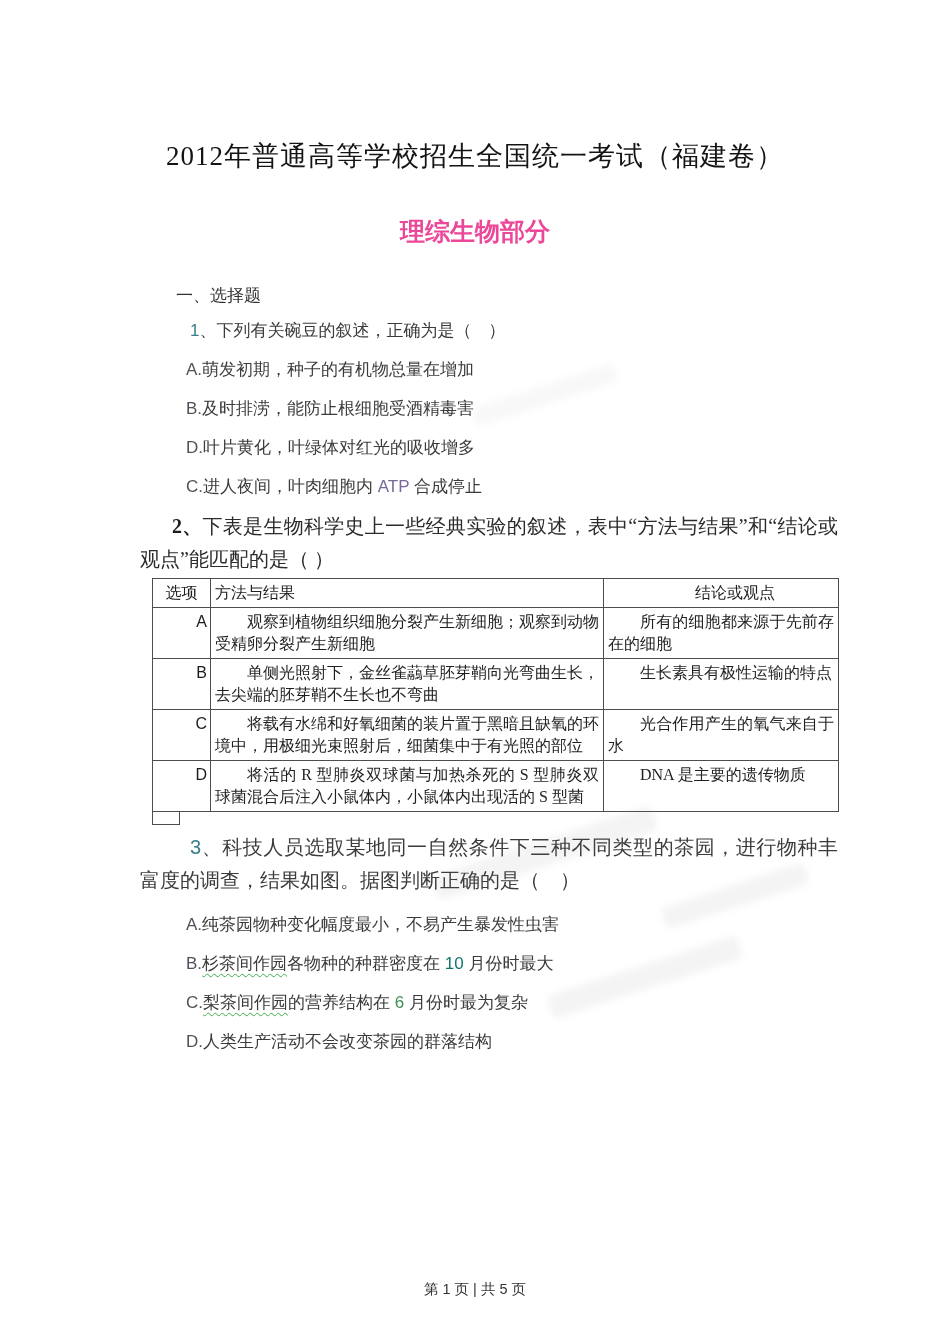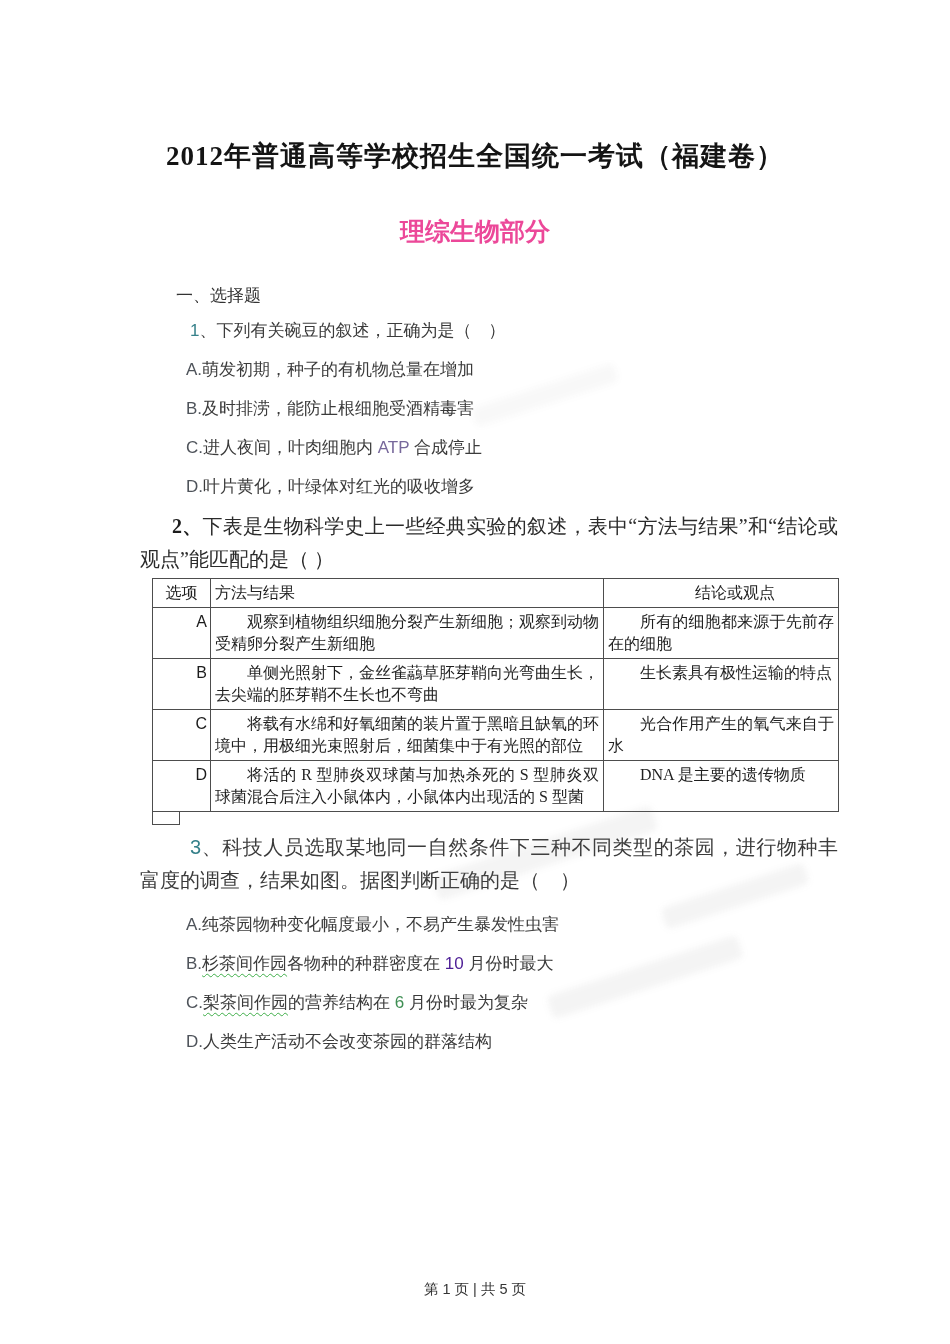--- a/index.html
+++ b/index.html
@@ -23,21 +23,21 @@
   }
   .wm1 { left: 430px; top: 840px; width: 230px; height: 26px; }
   .wm2 { left: 545px; top: 965px; width: 200px; height: 24px; }
   .wm3 { left: 660px; top: 885px; width: 150px; height: 22px; }
   .wm4 { left: 470px; top: 385px; width: 150px; height: 20px; opacity:.6; }
 
   .doc-title {
     margin: 140px auto 0 auto;
     text-align: center;
     font-family: "Liberation Serif", serif;
-    font-weight: bold;
+    font-weight: normal;
     font-size: 27px;
     line-height: 32px;
     color: #141414;
     letter-spacing: 1px;
   }
   .doc-subtitle {
     margin: 44px auto 0 auto;
     text-align: center;
     font-family: "Liberation Sans", sans-serif;
     font-weight: bold;
@@ -73,21 +73,21 @@
   .qnum { color: #36818a; }
   .qnum.bold-black { color: #1c1c1c; font-weight: bold; }
   .opt {
     margin: 16px 0 0 46px;
     font-size: 17px;
     line-height: 23px;
     color: #3b3b3b;
   }
   .opt .letter { color: #4e535a; }
   .hl-atp { color: #77689b; }
-  .hl-teal { color: #4c1d95; }
+  .hl-teal { color: #0f766e; }
   .hl-green { color: #3f8f54; }
   .wavy {
     text-decoration: underline;
     text-decoration-style: wavy;
     text-decoration-color: #3fae49;
     text-decoration-thickness: 1px;
     text-underline-offset: 4px;
   }
 
   table.exp {
@@ -155,22 +155,22 @@
   <h2 class="doc-subtitle">理综生物部分</h2>
 
   <div class="content">
 
     <p class="section-heading">一、选择题</p>
 
     <p class="stem q1"><span class="qnum">1</span><span>、</span><span>下列有关碗豆的叙述，正确为是（　）</span></p>
 
     <p class="opt"><span class="letter">A.</span><span>萌发初期，种子的有机物总量在增加</span></p>
     <p class="opt"><span class="letter">B.</span><span>及时排涝，能防止根细胞受酒精毒害</span></p>
+    <p class="opt"><span class="letter">D.</span><span>叶片黄化，叶绿体对红光的吸收增多</span></p>
     <p class="opt"><span class="letter">C.</span><span>进人夜间，叶肉细胞内 </span><span class="hl-atp">ATP</span><span> 合成停止</span></p>
-    <p class="opt"><span class="letter">D.</span><span>叶片黄化，叶绿体对红光的吸收增多</span></p>
 
     <p class="para serif q2"><span class="qnum bold-black">2</span><span class="qnum bold-black">、</span><span>下表是生物科学史上一些经典实验的叙述，表中“方法与结果”和“结论或观点”能匹配的是（ ）</span></p>
 
     <table class="exp">
       <colgroup>
           <col class="c1">
           <col class="c2">
           <col class="c3">
         </colgroup>
       <tbody>

